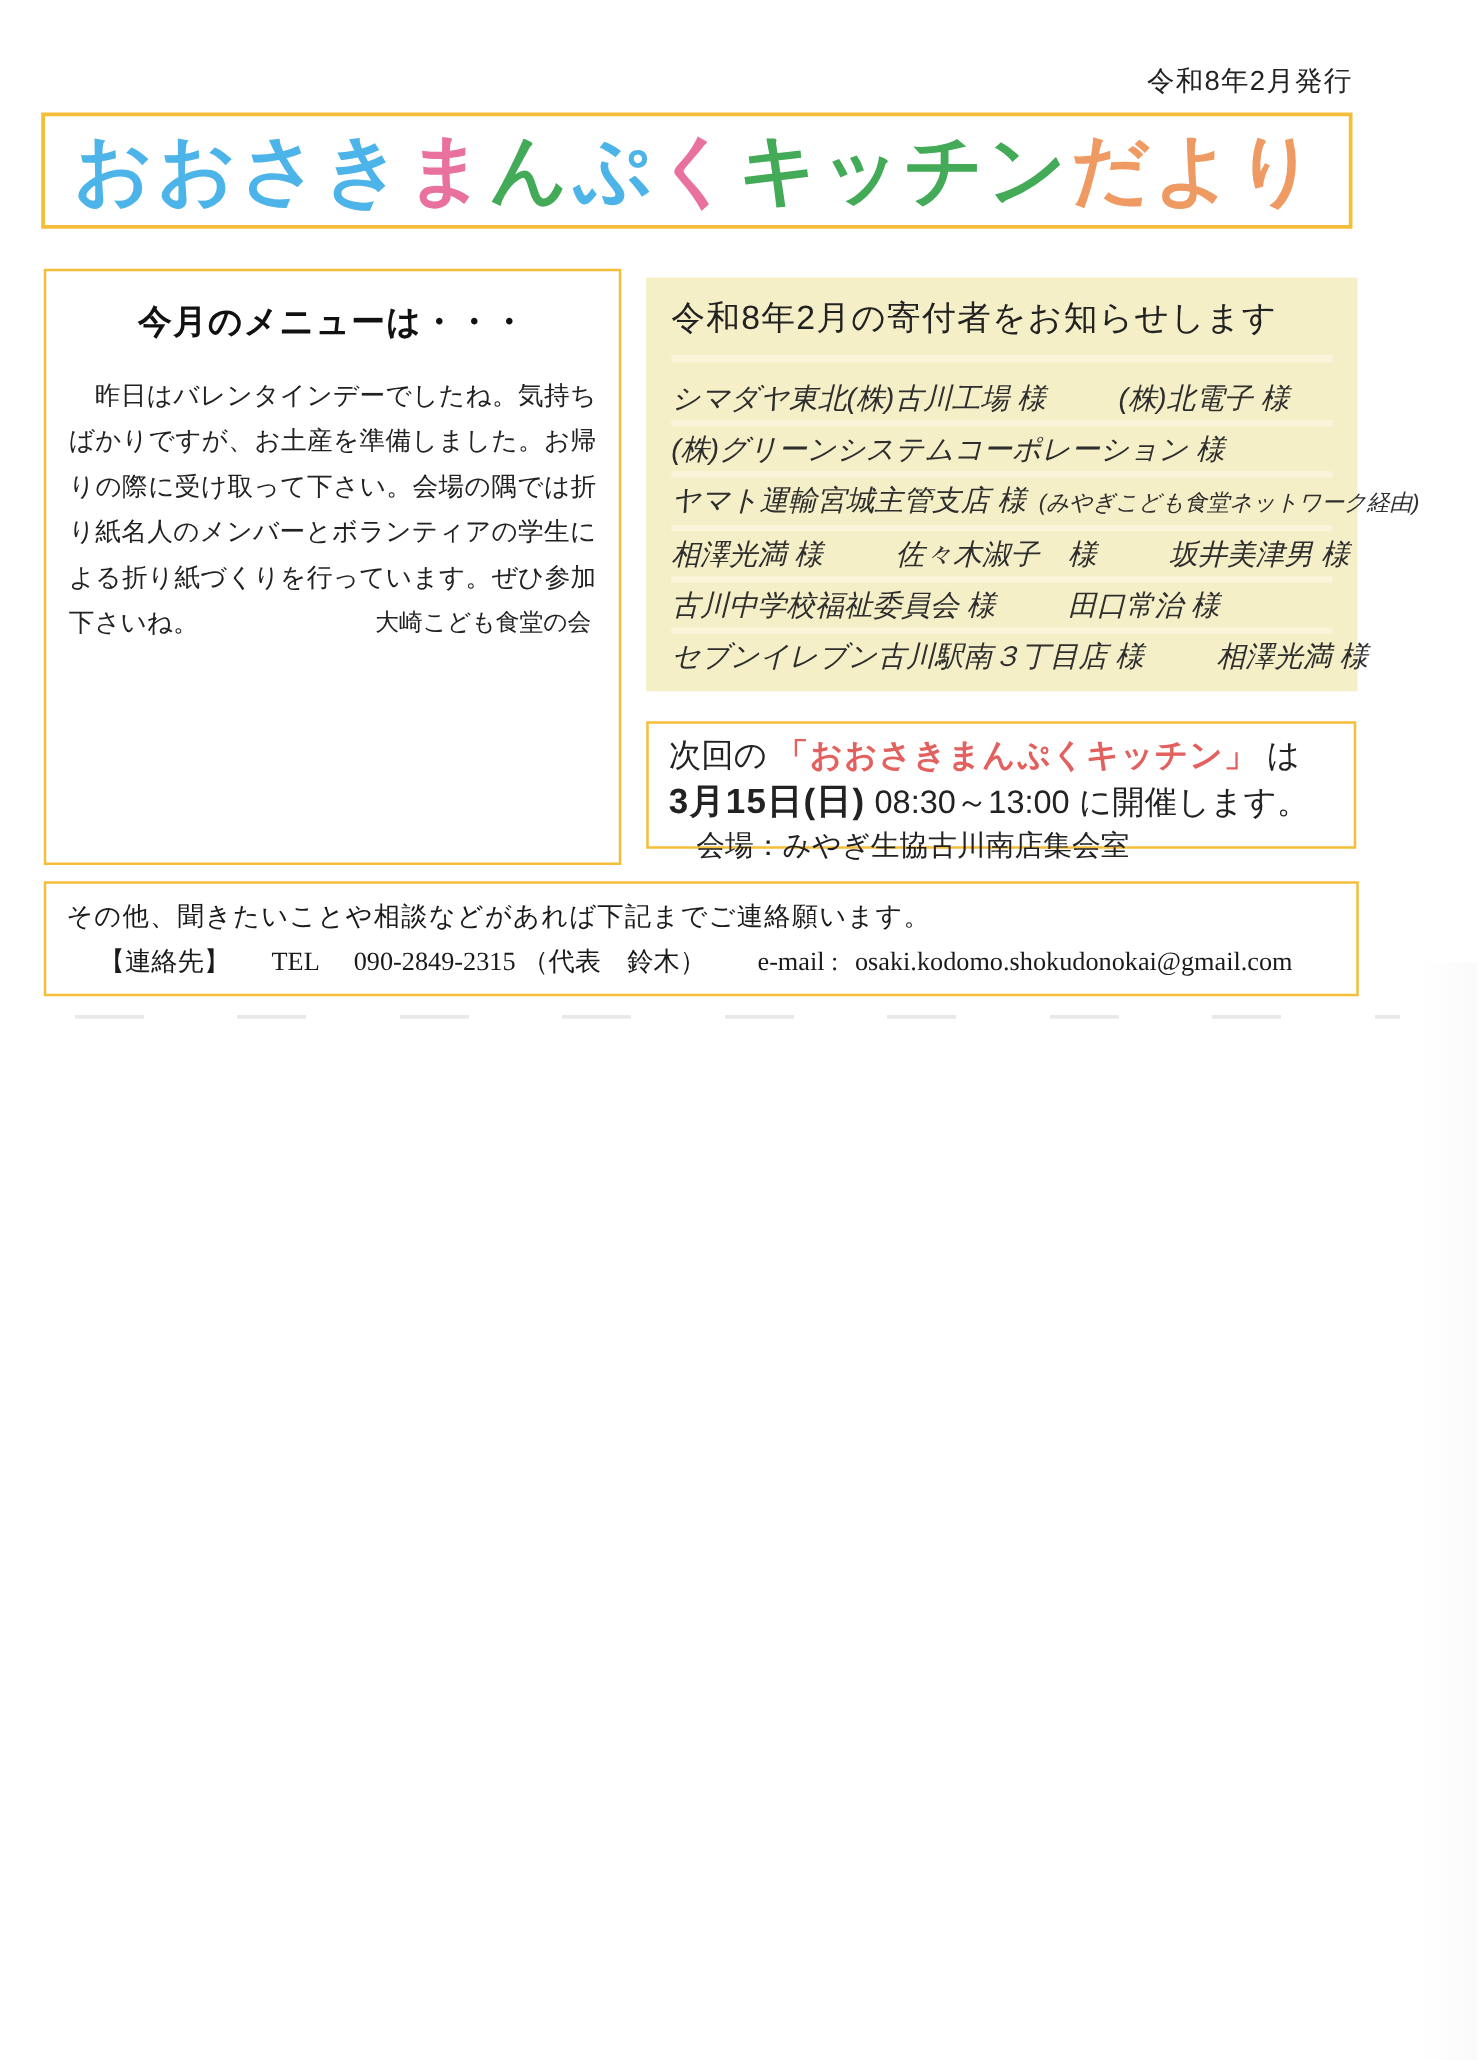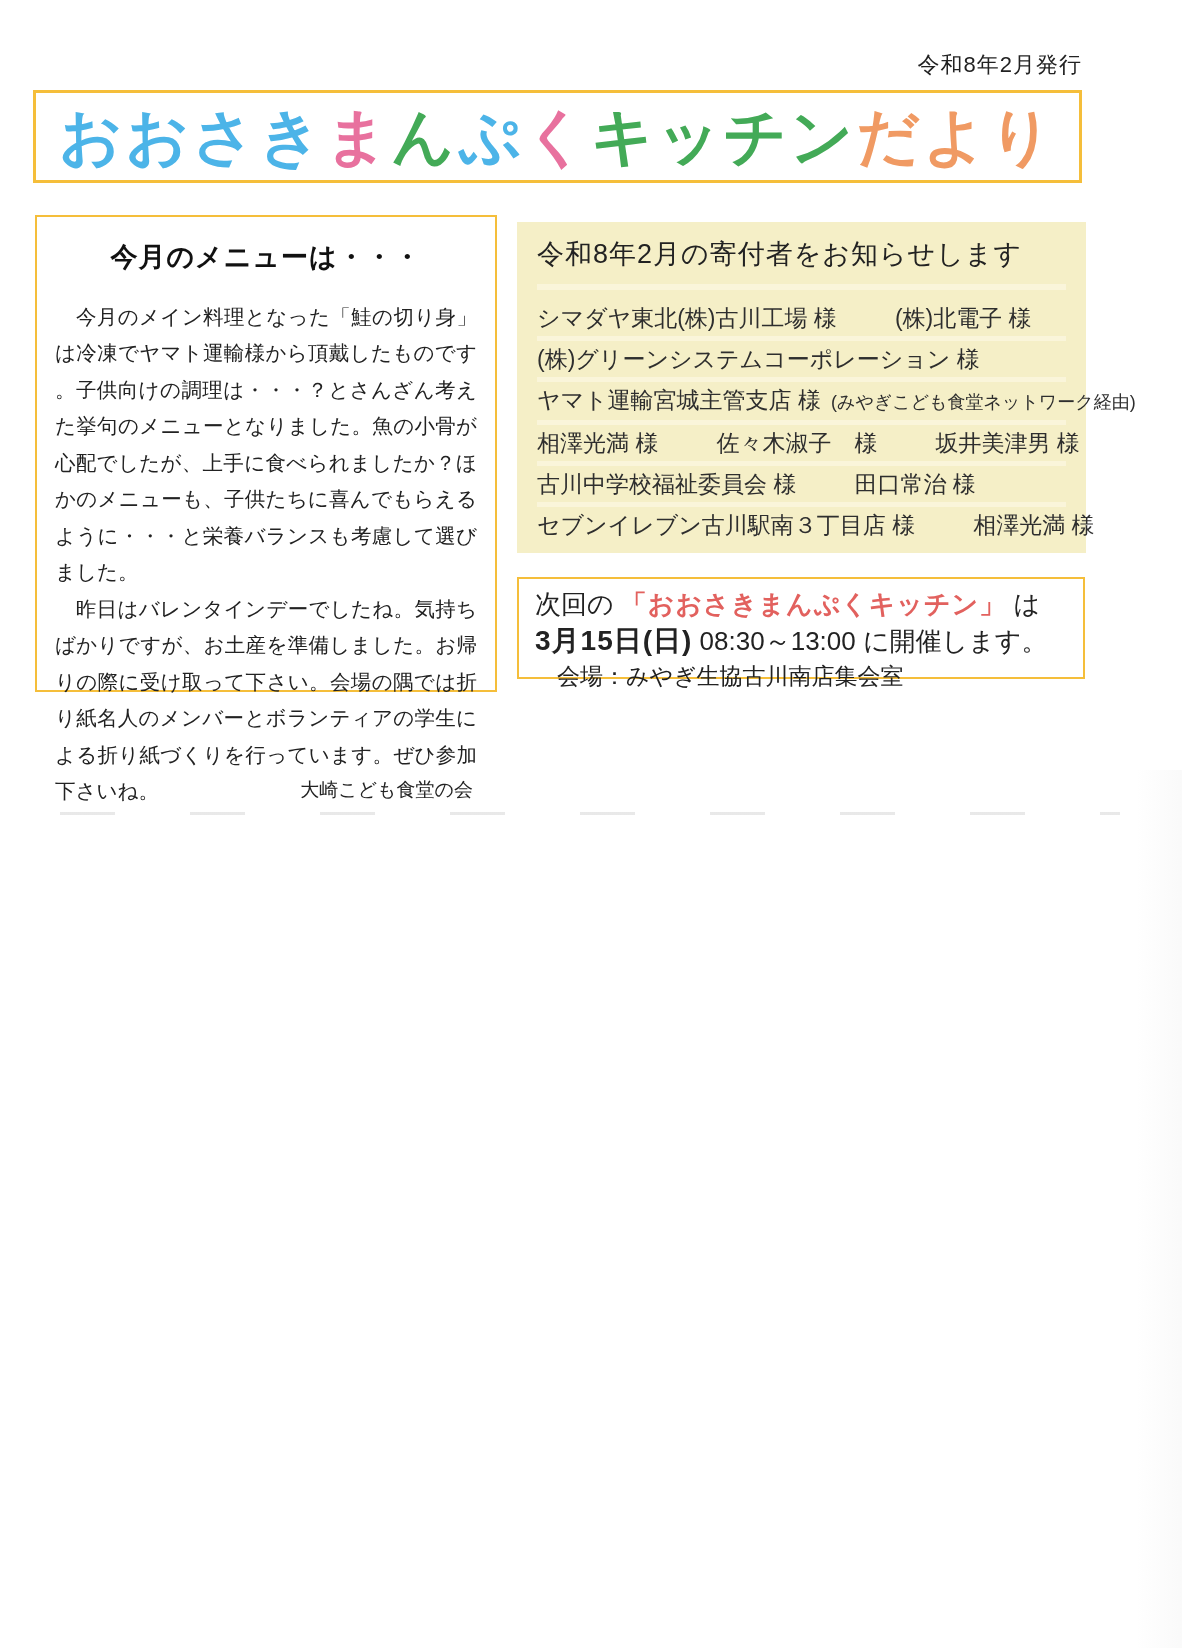--- a/index.html
+++ b/index.html
@@ -62,21 +62,21 @@
     padding:14px 20px 10px 20px;
   }
   .donors-box h2{
     font-size:27px;font-weight:500;color:#222;letter-spacing:1px;
     padding-bottom:12px;border-bottom:6px solid var(--donor-band);
     margin-bottom:10px;white-space:nowrap;
   }
   .donor-row{
     font-size:23px;color:#2e2e2e;line-height:36px;
     border-bottom:5px solid var(--donor-band);
-    white-space:nowrap;display:flex;align-items:baseline;
+    white-space:nowrap;display:flex;align-items:baseline;font-style:italic;
   }
   .donor-row:last-child{border-bottom:none;}
   .donor-item{margin-right:58px;}
   .donor-item:last-child{margin-right:0;}
   .donor-item.tight{margin-right:10px;}
   .donor-note{font-size:18px;color:#2e2e2e;}
 
   .next-box{
     position:absolute;left:517px;top:577px;width:568px;height:102px;
     border:2px solid var(--gold);background:#fff;
@@ -116,21 +116,20 @@
 <div class="page">
 
   <div class="header-right">令和8年2月発行</div>
 
   <div class="title-box">
     <h1 class="title" id="newsletter-title"><span class="tch" style="color: rgb(76, 180, 232);">お</span><span class="tch" style="color: rgb(76, 180, 232);">お</span><span class="tch" style="color: rgb(76, 180, 232);">さ</span><span class="tch" style="color: rgb(76, 180, 232);">き</span><span class="tch" style="color: rgb(232, 113, 158);">ま</span><span class="tch" style="color: rgb(67, 170, 87);">ん</span><span class="tch" style="color: rgb(76, 180, 232);">ぷ</span><span class="tch" style="color: rgb(232, 113, 158);">く</span><span class="tch" style="color: rgb(67, 170, 87);">キ</span><span class="tch" style="color: rgb(67, 170, 87);">ッ</span><span class="tch" style="color: rgb(67, 170, 87);">チ</span><span class="tch" style="color: rgb(67, 170, 87);">ン</span><span class="tch" style="color: rgb(240, 154, 99);">だ</span><span class="tch" style="color: rgb(240, 154, 99);">よ</span><span class="tch" style="color: rgb(240, 154, 99);">り</span></h1>
   </div>
 
   <section class="menu-box">
     <h2>今月のメニューは・・・</h2>
-    <p>　今月のメイン料理となった「鮭の切り身」は冷凍でヤマト運輸様から頂戴したものです。子供向けの調理は・・・？とさんざん考えた挙句のメニューとなりました。魚の小骨が心配でしたが、上手に食べられましたか？ほかのメニューも、子供たちに喜んでもらえるように・・・と栄養バランスも考慮して選びました。</p>
     <p>　昨日はバレンタインデーでしたね。気持ちばかりですが、お土産を準備しました。お帰りの際に受け取って下さい。会場の隅では折り紙名人のメンバーとボランティアの学生による折り紙づくりを行っています。ぜひ参加下さいね。</p>
     <div class="menu-signature">大崎こども食堂の会</div>
   </section>
 
   <section class="donors-box">
     <h2>令和8年2月の寄付者をお知らせします</h2>
     <div id="donor-rows">
         <div class="donor-row">
           <span class="donor-item">シマダヤ東北(株)古川工場 様</span>
           <span class="donor-item">(株)北電子 様</span>
@@ -164,17 +163,28 @@
       <span class="hl">「おおさきまんぷくキッチン」</span>
       <span>は</span>
     </p>
     <p class="next-line2">
       <span class="date">3月15日(日)</span>
       <span>08:30～13:00 に開催します。</span>
     </p>
     <p class="next-line3">会場：みやぎ生協古川南店集会室</p>
   </section>
 
+  <section class="contact-box">
+    <p class="intro">その他、聞きたいことや相談などがあれば下記までご連絡願います。</p>
+    <p class="contact-line2">
+      <span class="c-label">【連絡先】</span>
+      <span class="c-tel-label">TEL</span>
+      <span class="c-tel">090-2849-2315</span>
+      <span class="c-rep">（代表　鈴木）</span>
+      <span class="c-email-label">e-mail :</span>
+      <span class="c-email">osaki.kodomo.shokudonokai@gmail.com</span>
+    </p>
+  </section>
 
   <div class="smudge"></div>
   <div class="edge-shade"></div>
 
 </div>
 
 </body></html>

